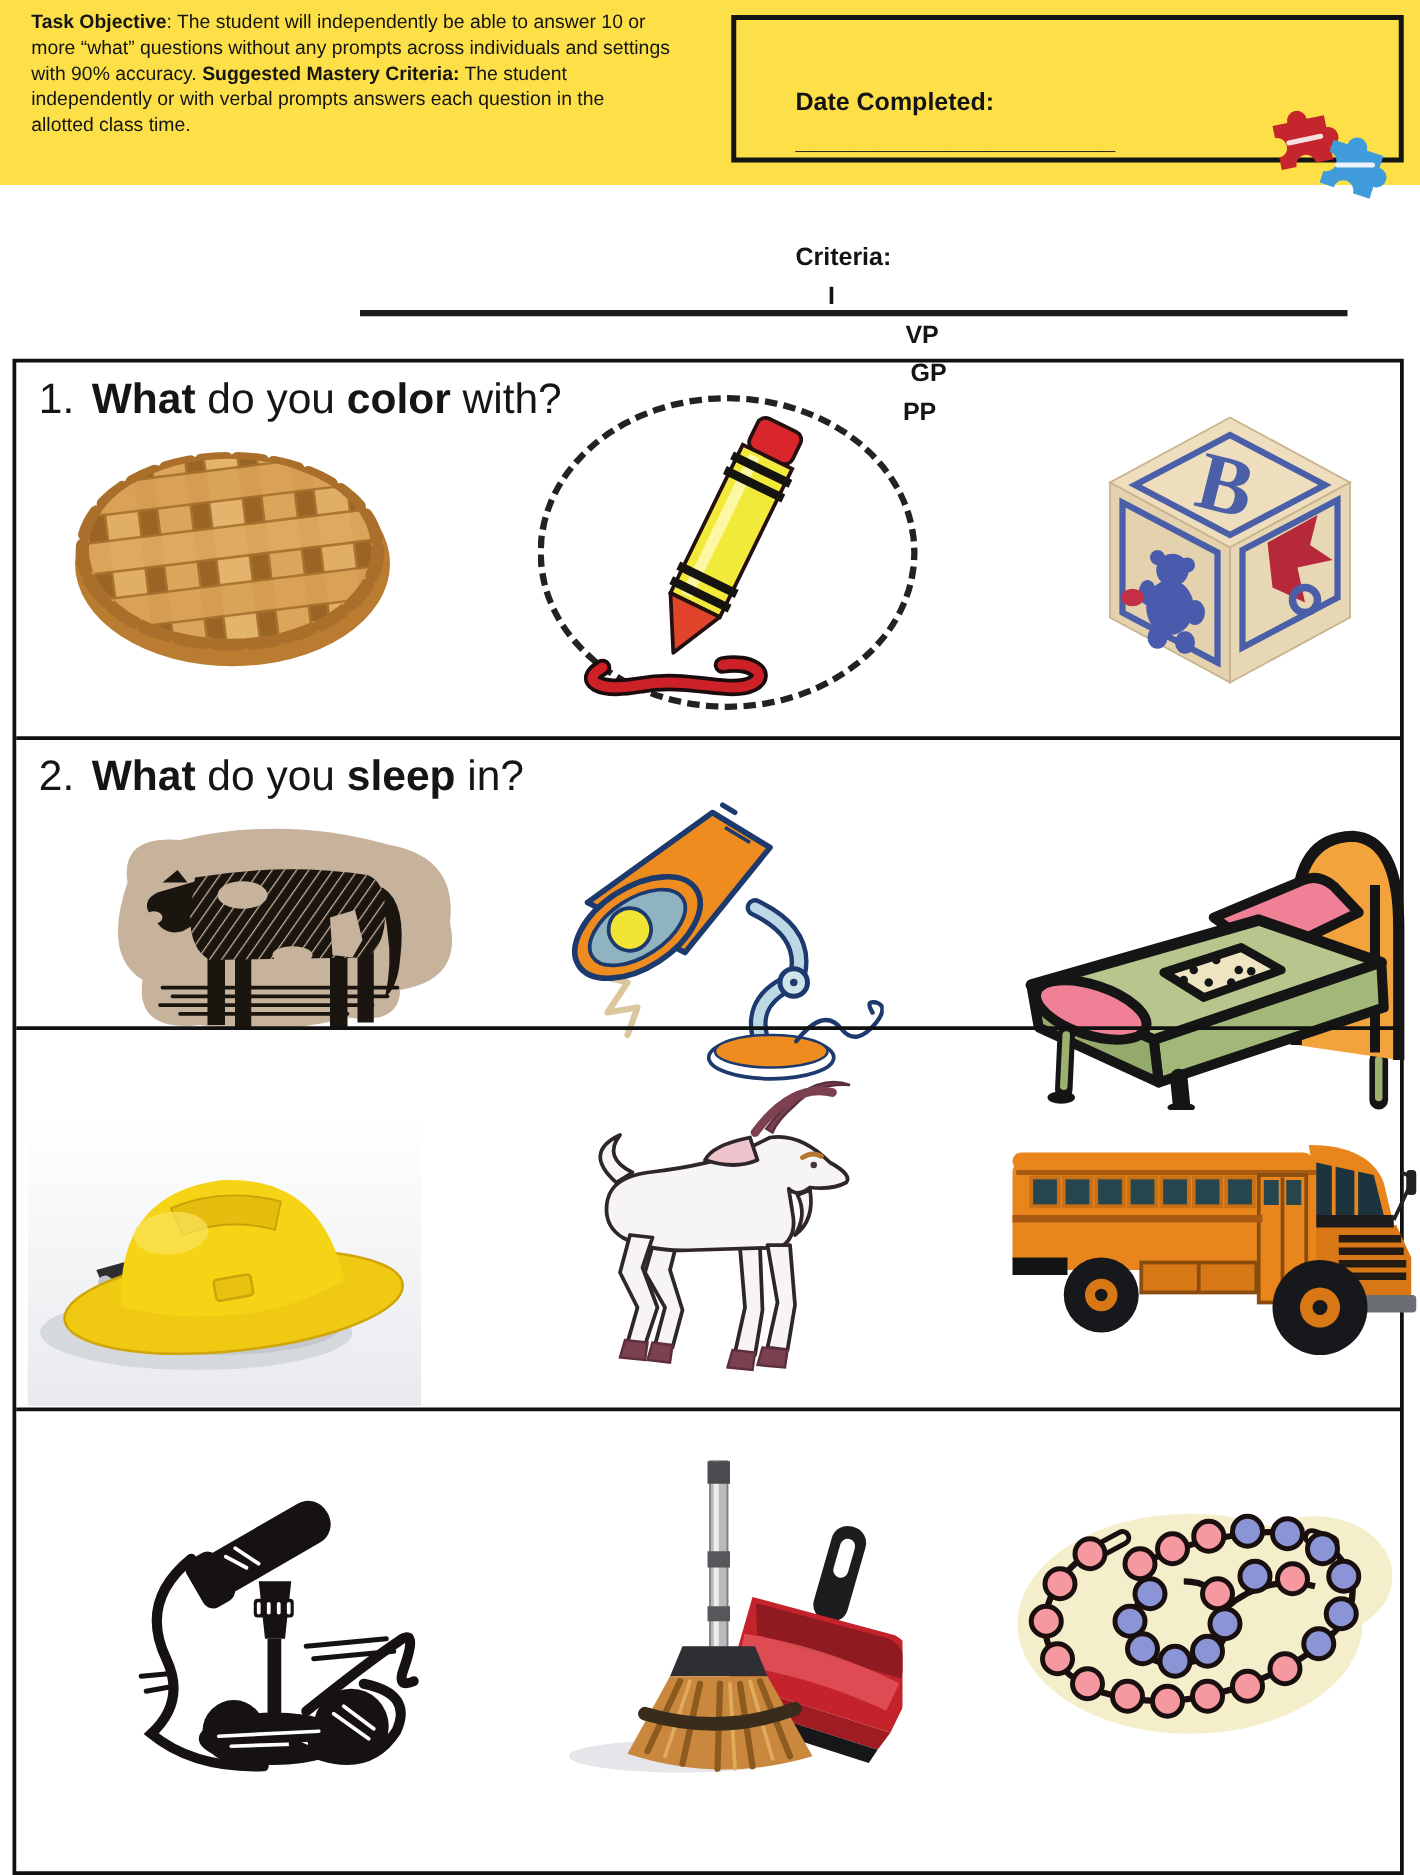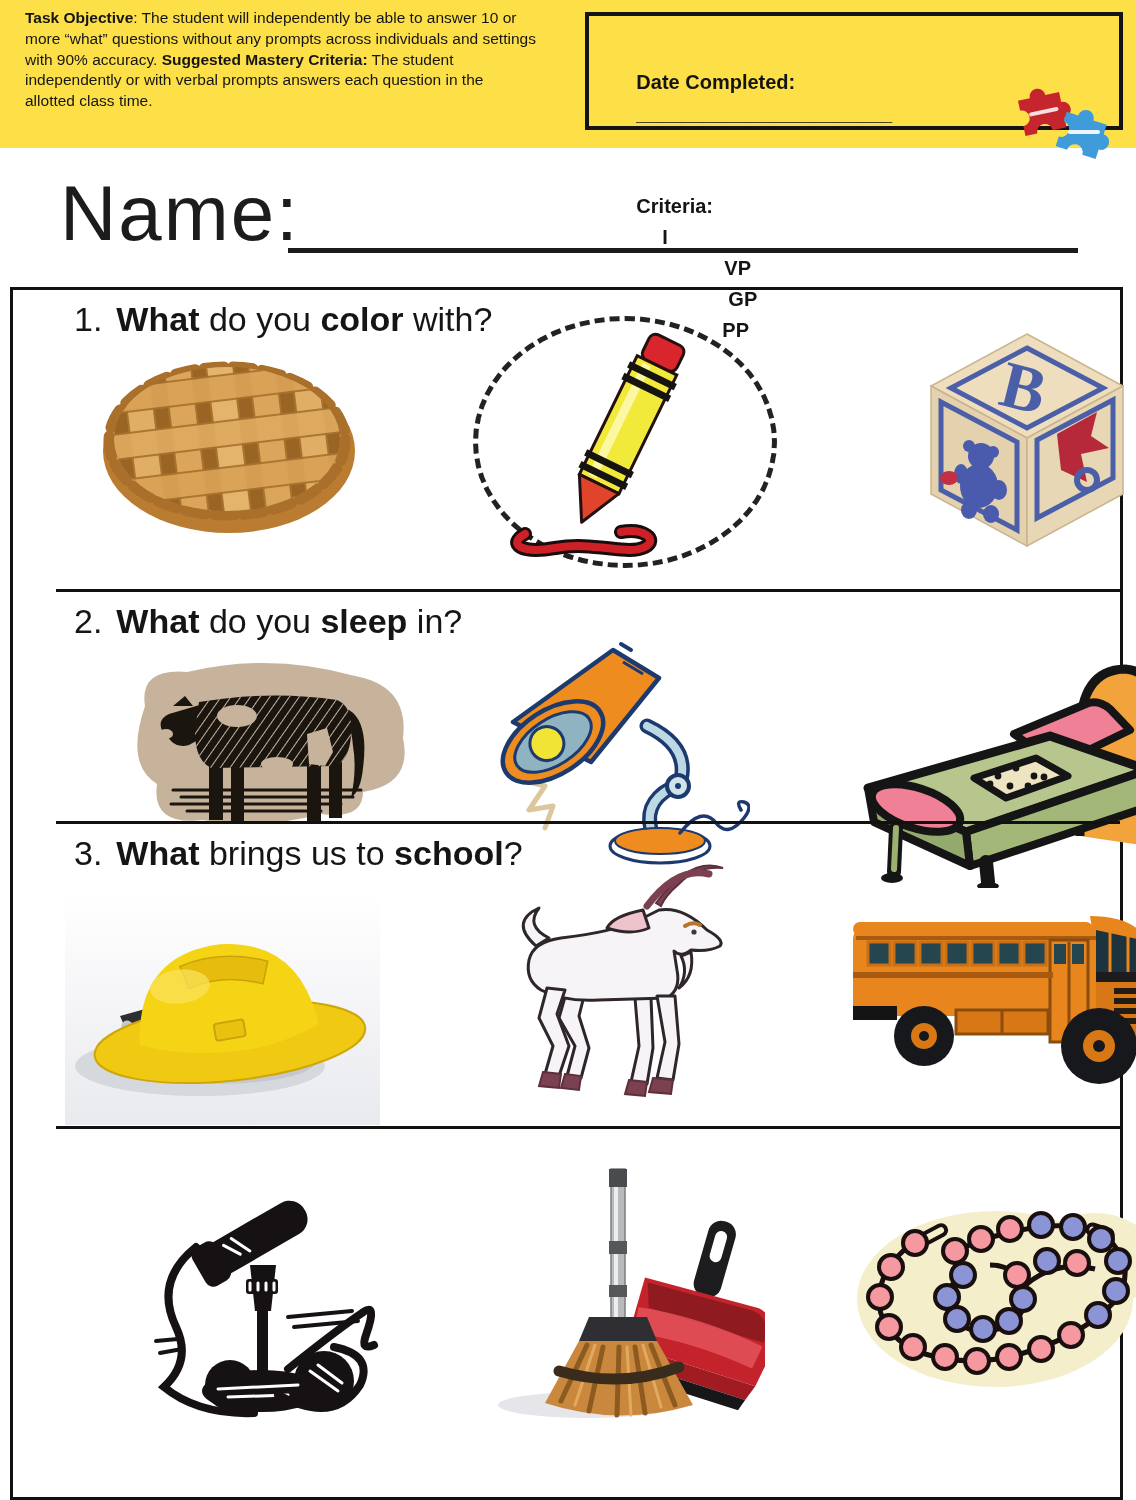--- a/index.html
+++ b/index.html
@@ -13,21 +13,21 @@
   .cond-i{margin-left:26px;}
   .cond-vp{margin-left:88px;}
   .cond-gp{margin-left:92px;}
   .cond-pp{margin-left:86px;}
   .puzzles{position:absolute;left:1008px;top:80px;width:120px;height:80px;}
   
   .name-row{position:absolute;left:60px;top:168px;width:1020px;height:100px;}
   .name-label{font-size:78px;letter-spacing:2px;color:#1c1c1c;font-weight:400;}
   .name-line{position:absolute;left:228px;top:80px;width:790px;border-top:5px solid #1b1b1b;}
   
-  .qtable{position:absolute;left:10px;top:287px;width:1113px;height:1213px;border:3px solid #111;box-sizing:border-box;padding-left:43px;}
+  .qtable{position:absolute;left:10px;top:287px;width:1113px;height:1213px;border:3px solid #111;box-sizing:border-box;}
   .qrow{position:relative;box-sizing:border-box;}
   .qrow + .qrow{border-top:3px solid #111;}
   .r1{height:299px;} .r2{height:232px;} .r3{height:305px;} .r4{height:301px;}
   .q{padding:10px 0 0 18px;font-size:34px;color:#151515;}
   .q b{font-weight:700;}
   .q span,.q b{white-space:pre-wrap;}
   .qnum{margin-right:14px;}
   .img-abs{position:absolute;}
   .circle-dashed{border:5px dashed #222;border-radius:50%;box-sizing:border-box;display:flex;align-items:center;justify-content:center;}
 </style>
@@ -60,21 +60,20 @@
       <rect x="-14" y="2" width="30" height="4" rx="2" fill="#ffffff" opacity="0.85"></rect>
     </g>
     <g transform="translate(76,50) rotate(18)">
       <path d="M-22,-12 h12 a8,8 0 1,1 16,0 h14 v10 a8,8 0 1,1 0,16 v10 h-14 a8,8 0 1,0 -16,0 h-12 v-10 a8,8 0 1,0 0,-16 Z" fill="#3f9bd9"></path>
       <rect x="-16" y="0" width="32" height="4" rx="2" fill="#ffffff" opacity="0.9" transform="rotate(-18)"></rect>
     </g>
   </svg>
 </div>
 
 <div class="name-row">
-  <span class="name-label">Name:</span>
   <div class="name-line"></div>
 </div>
 
 <div class="qtable">
 
   <div class="qrow r1">
     <div class="q">
       <span class="qnum">1.</span><b>What</b><span> do you </span><b>color</b><span> with?</span>
     </div>
 
@@ -227,23 +226,20 @@
       <ellipse cx="78" cy="172" rx="46" ry="20" transform="rotate(18 78 172)" fill="#ef8096" stroke="#151515" stroke-width="8"></ellipse>
       <path d="M58,192 L56,236" stroke="#151515" stroke-width="14" stroke-linecap="round"></path>
       <path d="M58,192 L56,233" stroke="#9cb070" stroke-width="6" stroke-linecap="round"></path>
       <ellipse cx="54" cy="242" rx="11" ry="5" fill="#151515"></ellipse>
       <path d="M148,226 L150,246" stroke="#151515" stroke-width="14" stroke-linecap="round"></path>
       <ellipse cx="150" cy="250" rx="11" ry="4" fill="#151515"></ellipse>
     </svg>
   </div>
 
   <div class="qrow r3">
-    <div class="q">
-      <span class="qnum">3.</span><b>What</b><span> brings us to </span><b>school</b><span>?</span>
-    </div>
 
     <svg class="img-abs" style="left:9px;top:70px" width="315" height="231" viewBox="0 0 315 231">
       <defs>
         <linearGradient id="hatbg" x1="0" y1="0" x2="0" y2="1">
           <stop offset="0" stop-color="#ffffff"></stop>
             <stop offset="1" stop-color="#e9eaee"></stop>
         </linearGradient>
       </defs>
       <rect width="315" height="231" fill="url(#hatbg)"></rect>
       <ellipse cx="135" cy="172" rx="125" ry="30" fill="#d5d8dd"></ellipse>

